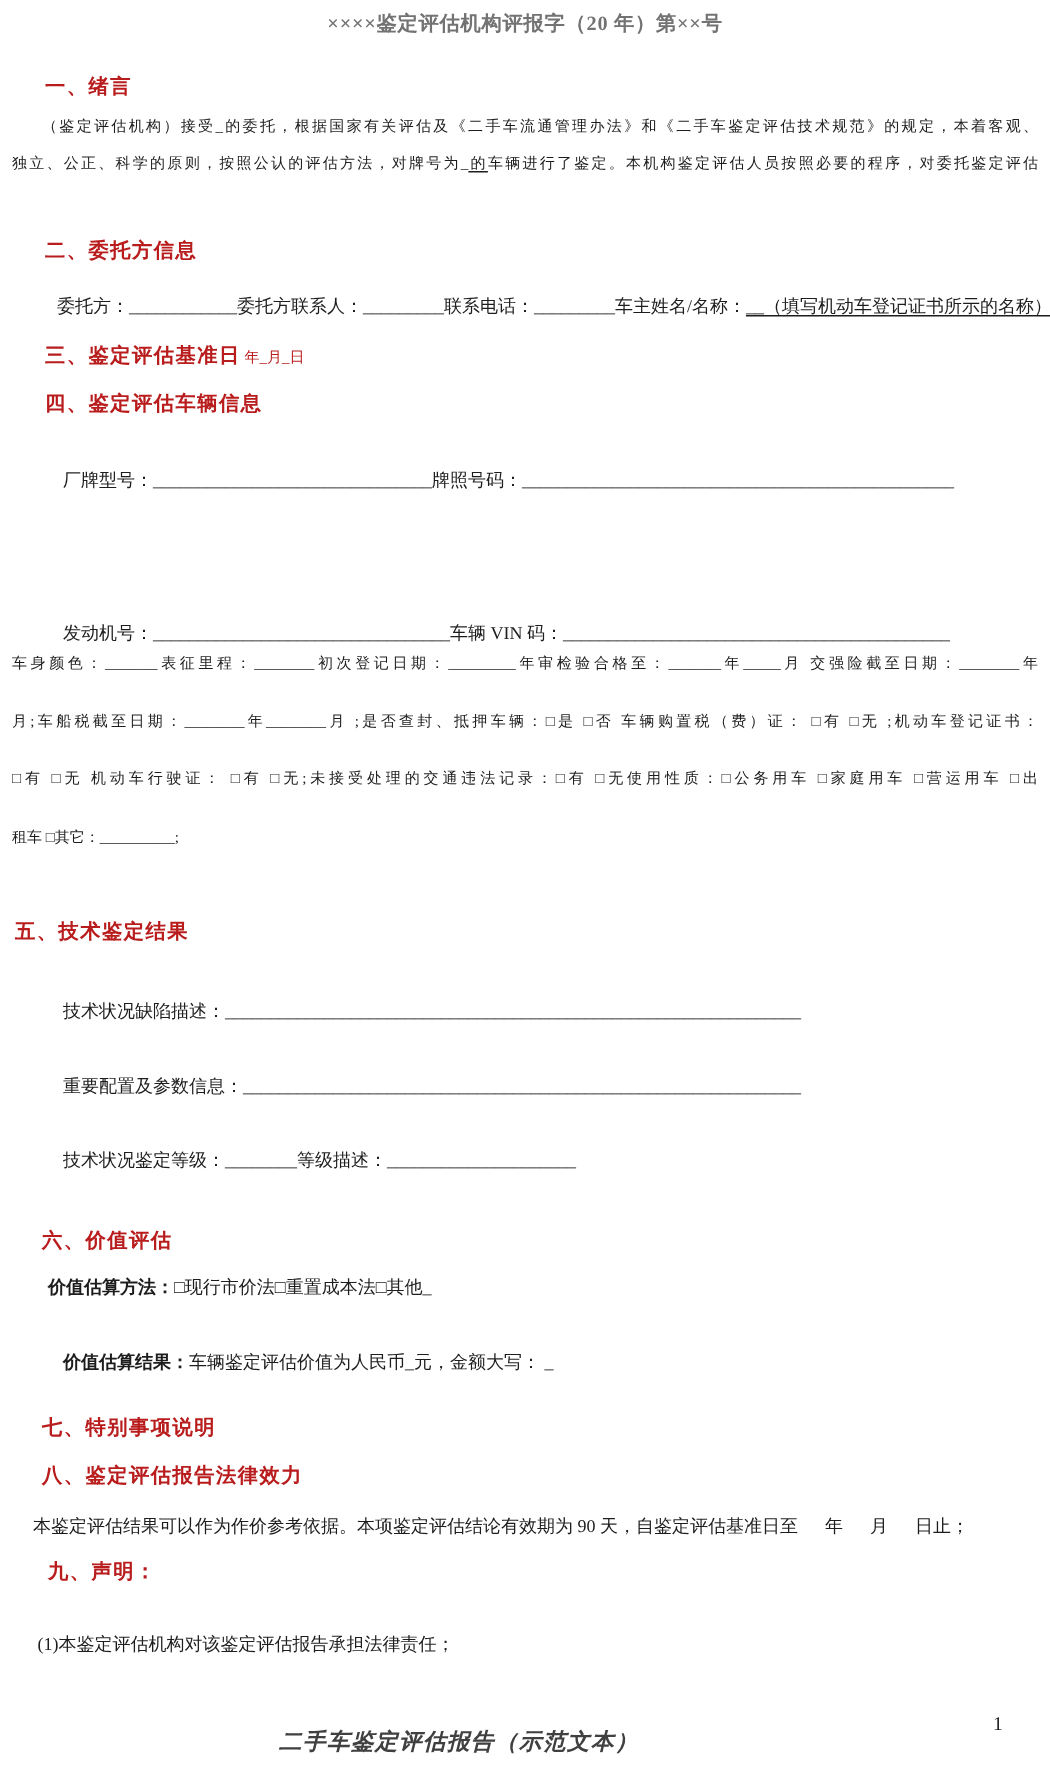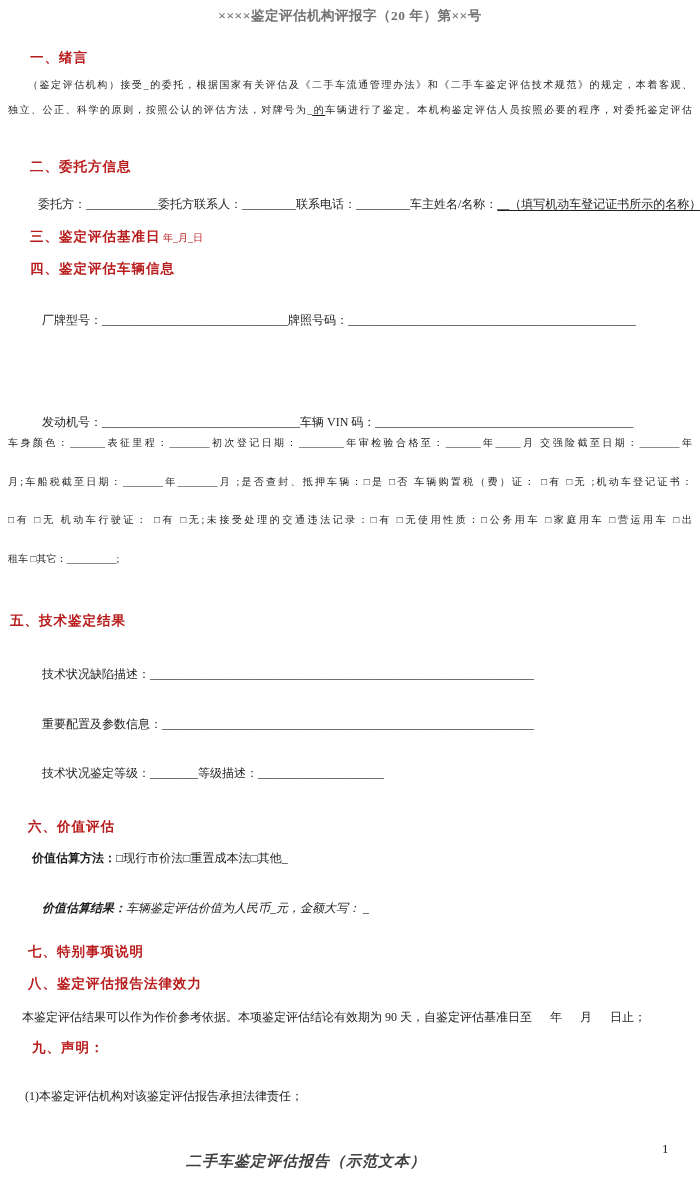--- a/index.html
+++ b/index.html
@@ -75,21 +75,21 @@
   <div class="abs pline t12" style="top:666px;left:42px;">技术状况缺陷描述：________________________________________________________________</div>
 
   <div class="abs pline t12" style="top:716px;left:42px;">重要配置及参数信息：______________________________________________________________</div>
 
   <div class="abs pline t12" style="top:765px;left:42px;">技术状况鉴定等级：________等级描述：_____________________</div>
 
   <div class="abs hd" style="top:818px;left:28px;">六、价值评估</div>
 
   <div class="abs pline t12" style="top:850px;left:32px;"><span class="bold-label">价值估算方法：</span><span>□现行市价法□重置成本法□其他_</span></div>
 
-  <div class="abs pline t12" style="top:900px;left:42px;font-style:italic;"><span class="bold-label">价值估算结果：</span><span>车辆鉴定评估价值为人民币_元，金额大写： _</span></div>
+  <div class="abs pline t12" style="top:900px;left:42px;"><span class="bold-label">价值估算结果：</span><span>车辆鉴定评估价值为人民币_元，金额大写： _</span></div>
 
   <div class="abs hd" style="top:943px;left:28px;">七、特别事项说明</div>
 
   <div class="abs hd" style="top:975px;left:28px;">八、鉴定评估报告法律效力</div>
 
   <div class="abs t12 legal" style="top:1009px;left:22px;width:670px;">本鉴定评估结果可以作为作价参考依据。本项鉴定评估结论有效期为 90 天，自鉴定评估基准日至      年      月      日止；</div>
 
   <div class="abs hd" style="top:1039px;left:32px;">九、声明：</div>
 
   <div class="abs pline t12" style="top:1088px;left:25px;">(1)本鉴定评估机构对该鉴定评估报告承担法律责任；</div>

